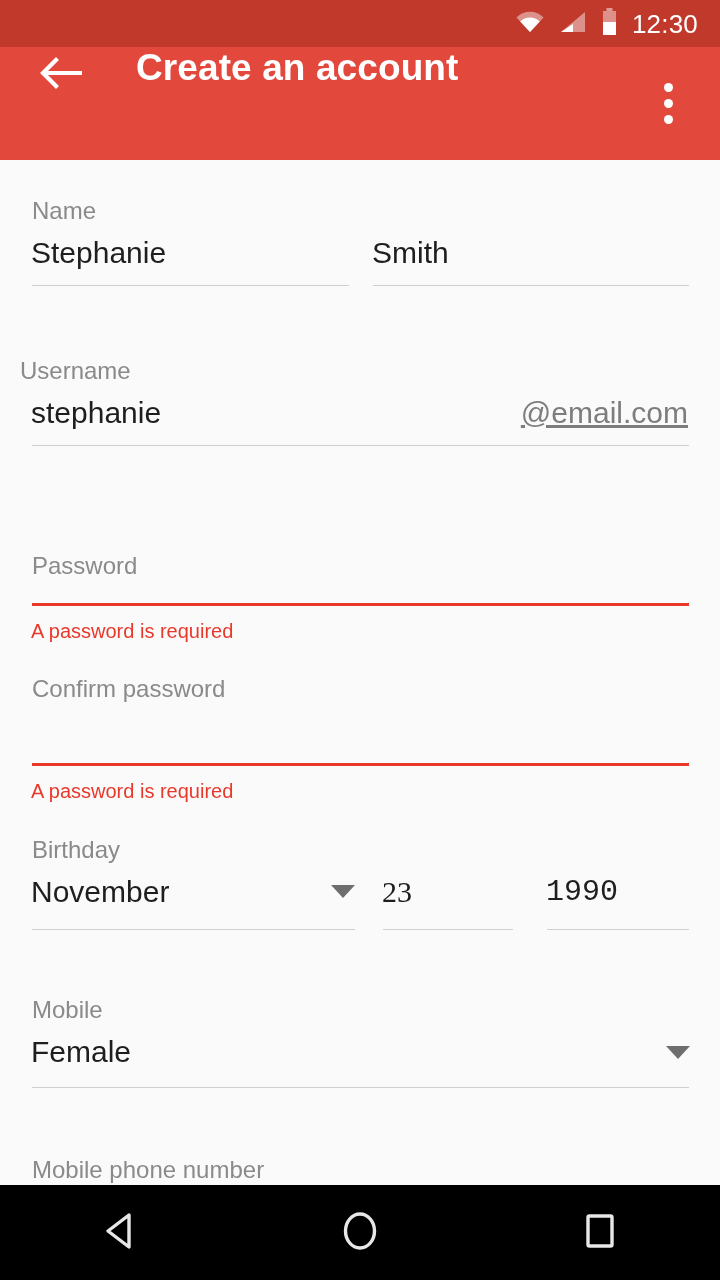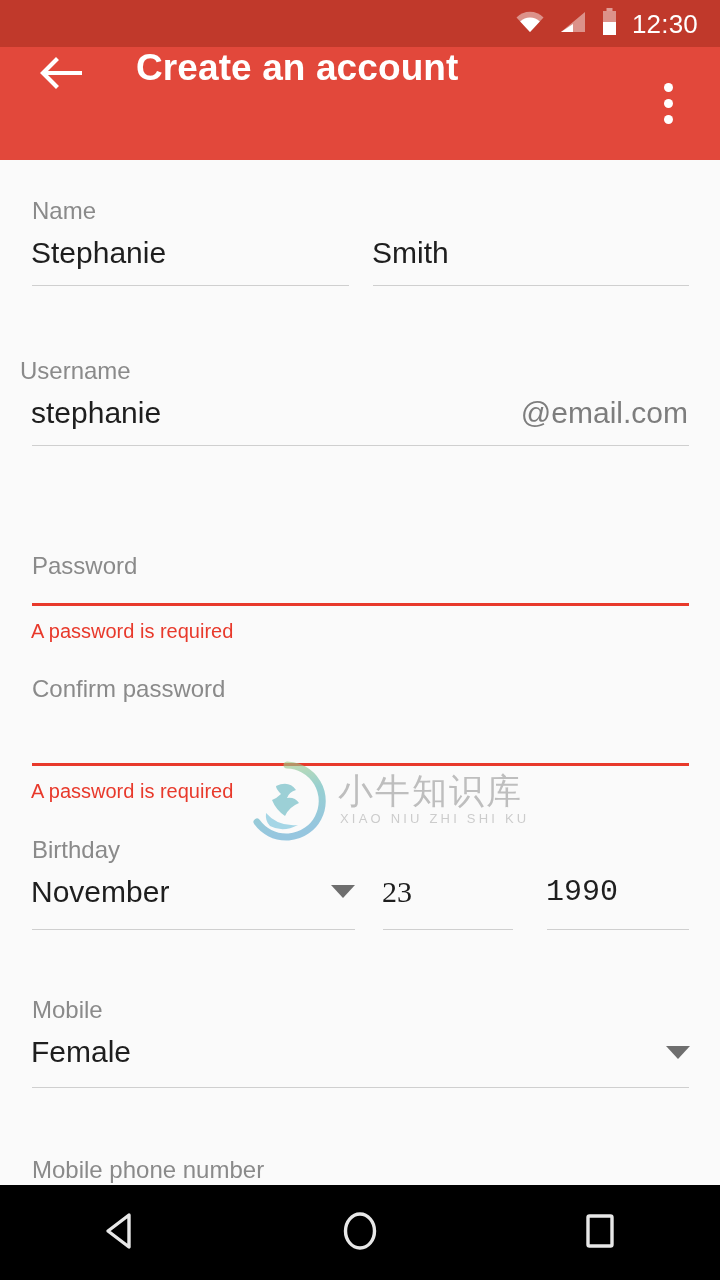--- a/index.html
+++ b/index.html
@@ -33,21 +33,21 @@
     width:48px; height:56px; display:flex; flex-direction:column;
     align-items:center; justify-content:center; gap:7px; cursor:pointer; }
   .dot { width:9px; height:9px; border-radius:50%; background:#fff; }
 
   
   .form { position:absolute; top:160px; left:0; width:720px; height:1025px;
     background:#fafafa; overflow:hidden; }
 
   .fld-label { position:absolute; color:#8a8a8a; font-size:24px; white-space:nowrap; }
   .fld-value { position:absolute; color:#1e1e1e; font-size:30px; white-space:nowrap; }
-  .fld-value.muted { color:#7d7d7d; }
+  .fld-value.muted { color:#7d7d7d;text-decoration:underline; }
   .fld-line { position:absolute; height:1px; background:#cfcfcf; }
   .fld-line.err { height:3px; background:#e8392b; }
   .err-text { position:absolute; color:#e8392b; font-size:20px; white-space:nowrap; }
 
   .caret { position:absolute; width:0; height:0;
     border-left:12px solid transparent; border-right:12px solid transparent;
     border-top:13px solid #6e6e6e; cursor:pointer; }
 
   
   .watermark { position:absolute; left:246px; top:600px; width:240px; height:85px;
@@ -139,36 +139,20 @@
     <div class="fld-value" style="left:546px; top:715px;font-family:Liberation Mono, monospace;">1990</div>
     <div class="fld-line" style="left:547px; top:769px; width:142px;"></div>
 
     <div class="fld-label" style="left:32px; top:836px;">Mobile</div>
     <div class="fld-value" style="left:31px; top:875px;">Female</div>
     <div class="caret" style="left:666px; top:886px;"></div>
     <div class="fld-line" style="left:32px; top:927px; width:657px;"></div>
 
     <div class="fld-label" style="left:32px; top:996px;">Mobile phone number</div>
 
-    <div class="watermark">
-      <svg width="82" height="82" viewBox="0 0 82 82">
-        <defs>
-          <linearGradient id="wmg" x1="0" y1="0" x2="0.2" y2="1">
-            <stop offset="0%" stop-color="#a9cf7f"></stop>
-            <stop offset="48%" stop-color="#5bb6b8"></stop>
-            <stop offset="100%" stop-color="#5aa7cf"></stop>
-          </linearGradient>
-        </defs>
-        <path d="M41 5 A36 36 0 1 1 11 62" stroke="url(#wmg)" stroke-width="7" fill="none" stroke-linecap="round"></path>
-        <path d="M30 26 q13 -6 20 4 q-7 2 -9 8 q8 -1 12 5 q-10 4 -14 13 q-9 -6 -13 -16 q5 -2 9 -6 q-5 -5 -5 -8 Z" fill="#56b0bc" opacity="0.92"></path>
-        <path d="M20 53 q12 14 32 12 q-15 8 -28 1 q-5 -5 -4 -13 Z" fill="#63b9d6" opacity="0.9"></path>
-      </svg>
-      <div class="wm-cn">小牛知识库</div>
-      <div class="wm-en">XIAO NIU ZHI SHI KU</div>
-    </div>
 
   </div>
 
   <div class="nav-bar">
     <div class="nav-btn">
       <span>
         <svg width="36" height="40" viewBox="0 0 36 40">
           <path d="M27 4 L6 20 L27 36 Z" fill="none" stroke="#e8e8e8" stroke-width="3.4" stroke-linejoin="round"></path>
         </svg>
       </span>

